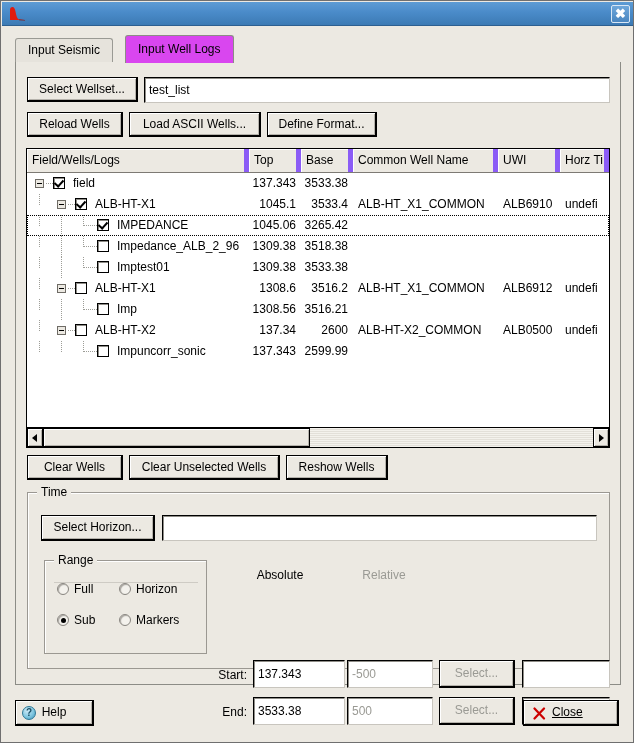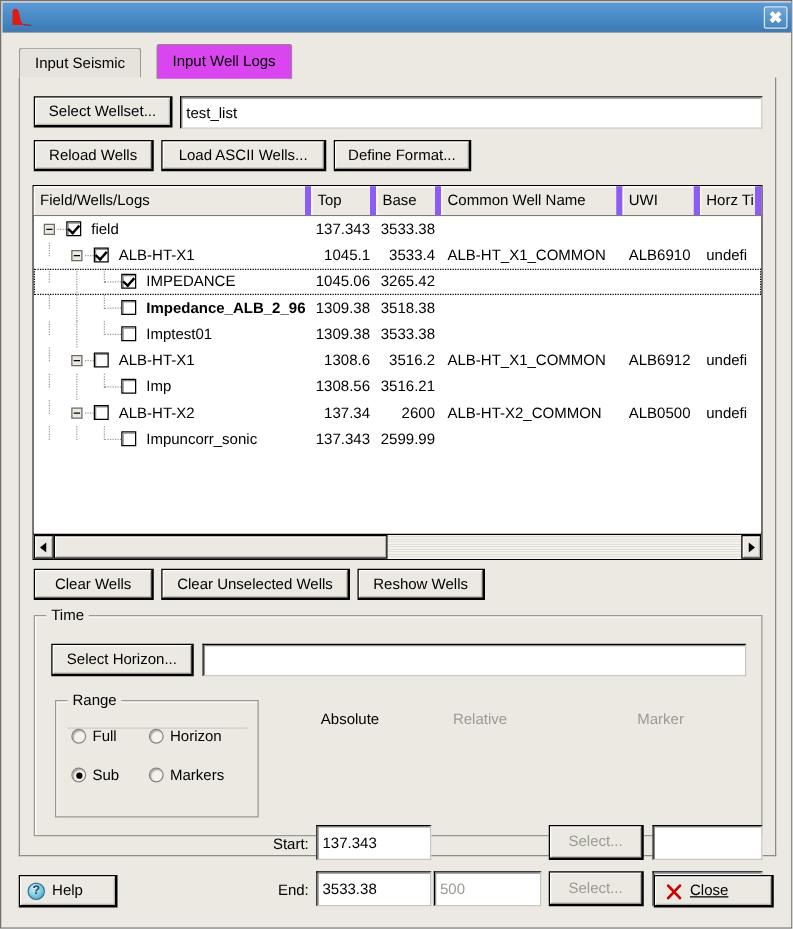--- a/index.html
+++ b/index.html
@@ -506,21 +506,21 @@
             <div class="cell txt" style="left: 326px; width: 145px;"></div>
             <div class="cell txt" style="left: 471px; width: 62px;"></div>
             <div class="cell txt" style="left: 533px; width: 49px;"></div>
           </div>
           <div class="trow">
             <div class="vline" style="left: 56px; top: 0px; height: 11px;"></div>
             <div class="hline" style="left: 56px; top: 10px; width: 14px;"></div>
             <div class="vline" style="left: 12px; top: 0px; height: 11px;"></div>
             <div class="vline" style="left: 34px; top: 0px; height: 21px;"></div>
             <div class="cbox" style="left: 70px; top: 4px;"></div>
-            <div class="cell txt" style="left: 85px; width: 137px; font-weight: bold;">Impedance_ALB_2_96</div>
+            <div class="cell txt" style="left: 85px; width: 137px;">Impedance_ALB_2_96</div>
             <div class="cell num" style="left: 222px; width: 52px;">1309.38</div>
             <div class="cell num" style="left: 274px; width: 52px;">3518.38</div>
             <div class="cell txt" style="left: 326px; width: 145px;"></div>
             <div class="cell txt" style="left: 471px; width: 62px;"></div>
             <div class="cell txt" style="left: 533px; width: 49px;"></div>
           </div>
           <div class="trow">
             <div class="vline" style="left: 56px; top: 0px; height: 11px;"></div>
             <div class="hline" style="left: 56px; top: 10px; width: 14px;"></div>
             <div class="vline" style="left: 12px; top: 0px; height: 11px;"></div>
@@ -629,25 +629,27 @@
     <div class="rlabel" style="left:120px; top:521px;">Horizon</div>
 
     <div class="radio sel" style="left:41px; top:552px;"></div>
     <div class="rlabel" style="left:58px; top:552px;">Sub</div>
 
     <div class="radio" style="left:103px; top:552px;"></div>
     <div class="rlabel" style="left:120px; top:552px;">Markers</div>
 
     <div class="colhdr" style="left:209px; top:506px; width:110px;">Absolute</div>
     <div class="colhdr dim" style="left:313px; top:506px; width:110px;">Relative</div>
-    <div class="colhdr dim" style="left:440px; top:506px; width:145px;">Marker</div>
 
     <div class="rowlbl" style="left:185px; top:606px; width:46px;">Start:</div>
     <div class="tfield" style="position:absolute; left:237px; top:598px; width:92px; height:28px;">
       <span>137.343</span>
+    </div>
+    <div class="tfield disabled-val" style="position:absolute; left:331px; top:598px; width:86px; height:28px;">
+      <span>-500</span>
     </div>
     <div class="btn disabled" style="position:absolute; left:423px; top:598px; width:76px; height:28px; line-height:25px;">
       <span>Select...</span>
     </div>
     <div class="tfield" style="position:absolute; left:506px; top:598px; width:88px; height:28px;">
       <span></span>
     </div>
 
     <div class="rowlbl" style="left:185px; top:643px; width:46px;">End:</div>
     <div class="tfield" style="position:absolute; left:237px; top:635px; width:92px; height:28px;">

